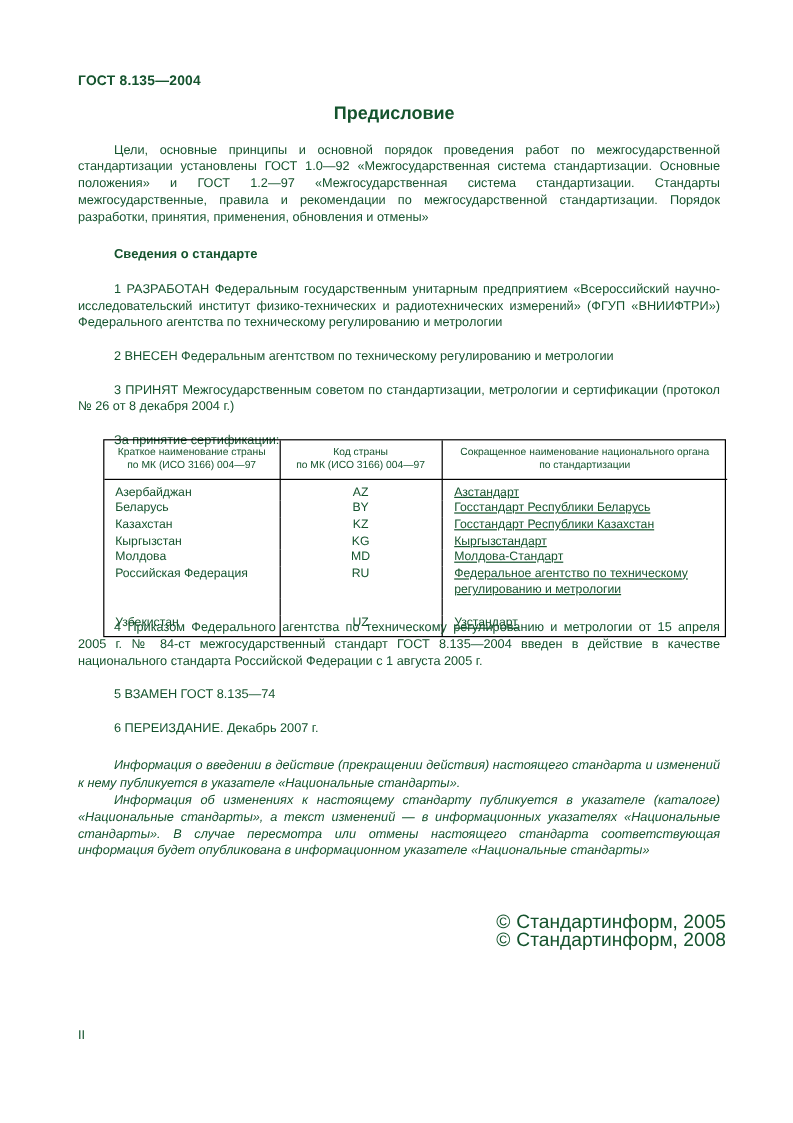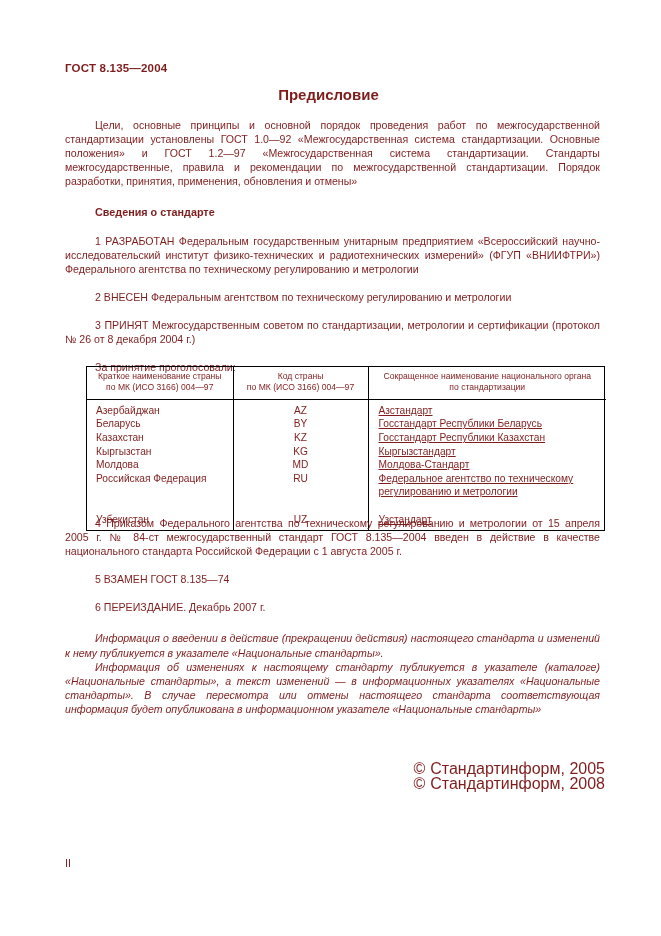--- a/index.html
+++ b/index.html
@@ -6,21 +6,21 @@
     margin: 0;
     padding: 0;
     background: #ffffff;
   }
   .page {
     position: relative;
     width: 661px;
     height: 936px;
     background: #ffffff;
     font-family: "Liberation Sans", "DejaVu Sans", sans-serif;
-    color: #7f1d1d;
+    color: #14532d;
     overflow: hidden;
     box-sizing: border-box;
   }
   .doc-number {
     position: absolute;
     left: 65px;
     top: 62px;
     font-size: 11.5px;
     font-weight: bold;
     letter-spacing: 0.2px;
@@ -163,21 +163,21 @@
     <div class="gap-md"></div>
 
     <p class="indent">2  ВНЕСЕН Федеральным агентством по техническому регулированию и метрологии</p>
 
     <div class="gap-md"></div>
 
     <p class="indent">3  ПРИНЯТ Межгосударственным советом по стандартизации, метрологии и сертификации (протокол № 26 от 8 декабря 2004 г.)</p>
 
     <div class="gap-md"></div>
 
-    <p class="indent">За принятие проголосовали:</p>
+    <p class="indent">За принятие сертификации:</p>
 
   </div>
 
   <div class="vote-table">
     <table>
       <colgroup>
         <col class="c1">
           <col class="c2">
           <col class="c3">
       </colgroup>

